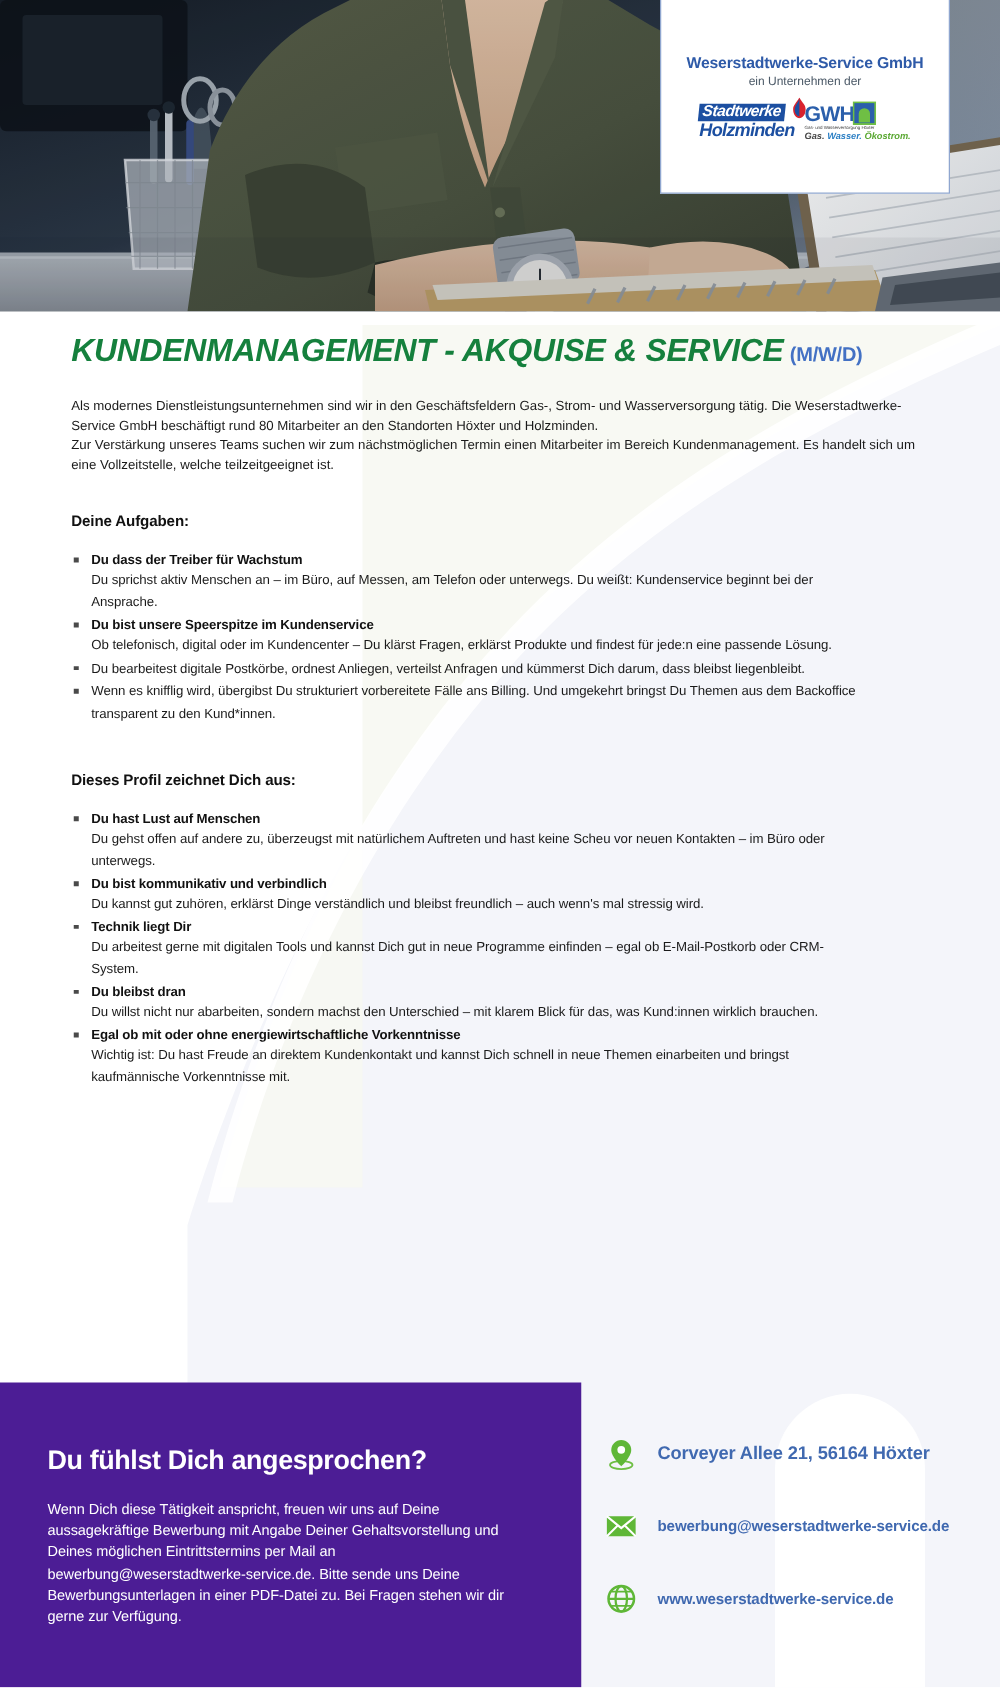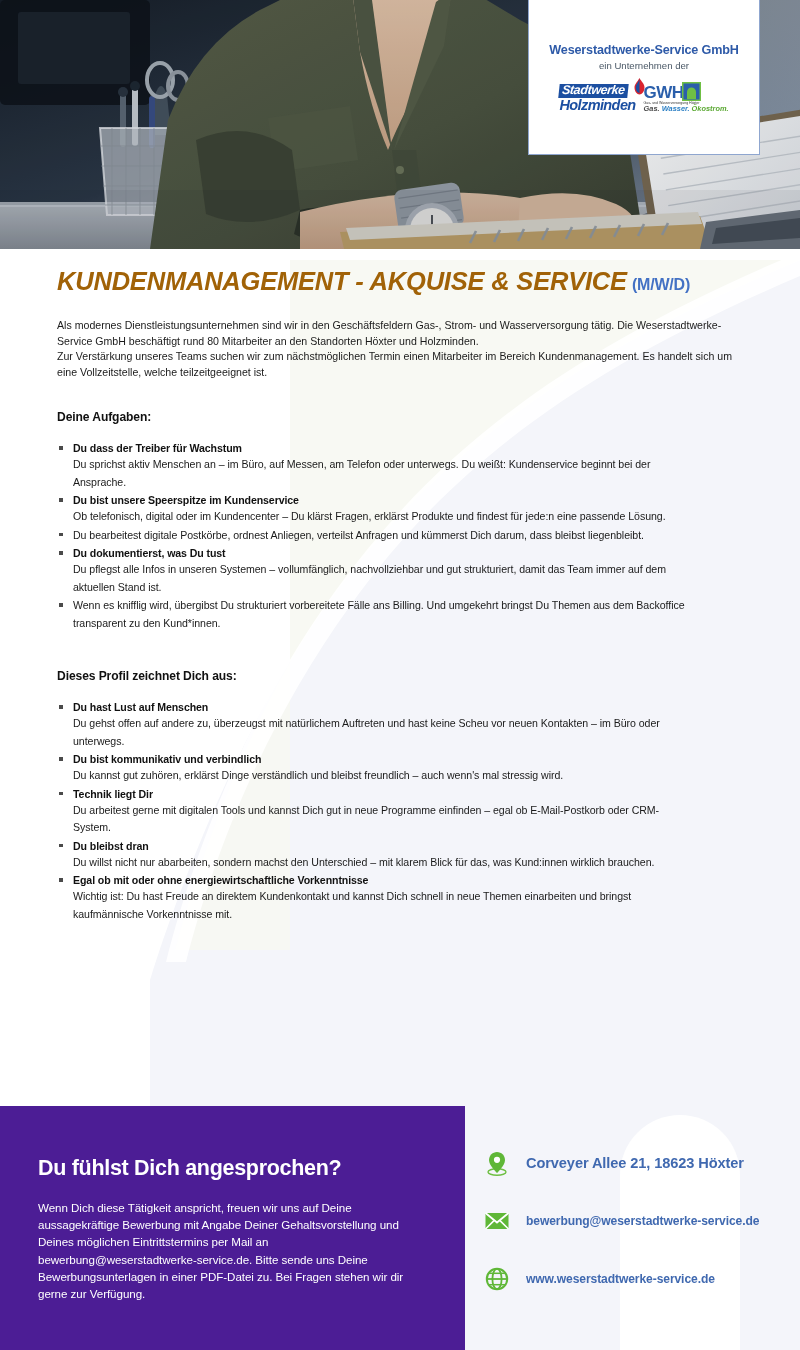--- a/index.html
+++ b/index.html
@@ -150,21 +150,21 @@
   }
 
   .title-wrap {
     padding: 18px 0 0 57px;
   }
   h1.job-title {
     margin: 0;
     font-size: 25.5px;
     font-style: italic;
     font-weight: bold;
-    color: #a16207;
+    color: #15803d;
     letter-spacing: -0.2px;
     display: inline;
   }
   .title-suffix {
     font-size: 16px;
     font-weight: bold;
     font-style: normal;
     color: #4371c4;
     letter-spacing: -0.2px;
     margin-left: 5px;
@@ -528,24 +528,20 @@
         <div class="task-desc">Du sprichst aktiv Menschen an – im Büro, auf Messen, am Telefon oder unterwegs. Du weißt: Kundenservice beginnt bei der Ansprache.</div>
       </li>
       <li>
         <div class="task-title">Du bist unsere Speerspitze im Kundenservice</div>
         <div class="task-desc">Ob telefonisch, digital oder im Kundencenter – Du klärst Fragen, erklärst Produkte und findest für jede:n eine passende Lösung.</div>
       </li>
       <li>
         <div class="task-desc">Du bearbeitest digitale Postkörbe, ordnest Anliegen, verteilst Anfragen und kümmerst Dich darum, dass bleibst liegenbleibt.</div>
       </li>
       <li>
-        <div class="task-title">Du dokumentierst, was Du tust</div>
-        <div class="task-desc">Du pflegst alle Infos in unseren Systemen – vollumfänglich, nachvollziehbar und gut strukturiert, damit das Team immer auf dem aktuellen Stand ist.</div>
-      </li>
-      <li>
         <div class="task-desc">Wenn es knifflig wird, übergibst Du strukturiert vorbereitete Fälle ans Billing. Und umgekehrt bringst Du Themen aus dem Backoffice transparent zu den Kund*innen.</div>
       </li>
     </ul>
 
     <h2 class="section-head second">Dieses Profil zeichnet Dich aus:</h2>
     <ul class="task-list">
       <li>
         <div class="task-title">Du hast Lust auf Menschen</div>
         <div class="task-desc">Du gehst offen auf andere zu, überzeugst mit natürlichem Auftreten und hast keine Scheu vor neuen Kontakten – im Büro oder unterwegs.</div>
       </li>
@@ -578,21 +574,21 @@
     <div class="contact-block">
 
       <div class="contact-row">
         <span class="contact-icon">
           <svg viewBox="0 0 26 26" xmlns="http://www.w3.org/2000/svg">
             <ellipse cx="13" cy="22" rx="9" ry="3.2" fill="none" stroke="#6fbf44" stroke-width="1.4"></ellipse>
             <path d="M13 2 C8.6 2 5 5.6 5 10 C5 15.6 13 23 13 23 C13 23 21 15.6 21 10 C21 5.6 17.4 2 13 2 Z" fill="#5FB737"></path>
             <circle cx="13" cy="9.8" r="3.1" fill="#ffffff"></circle>
           </svg>
         </span>
-        <span class="contact-text addr">Corveyer Allee 21, 18623 Höxter</span>
+        <span class="contact-text addr">Corveyer Allee 21, 56164 Höxter</span>
       </div>
 
       <div class="contact-row">
         <span class="contact-icon">
           <svg viewBox="0 0 26 26" xmlns="http://www.w3.org/2000/svg">
             <rect x="1.5" y="5" width="23" height="16" rx="1.2" fill="#5FB737"></rect>
             <path d="M1.5 5 L13 14.5 L24.5 5" fill="none" stroke="#ffffff" stroke-width="1.8"></path>
             <path d="M1.5 21 L10 12.6 M24.5 21 L16 12.6" fill="none" stroke="#ffffff" stroke-width="1.6"></path>
           </svg>
         </span>

